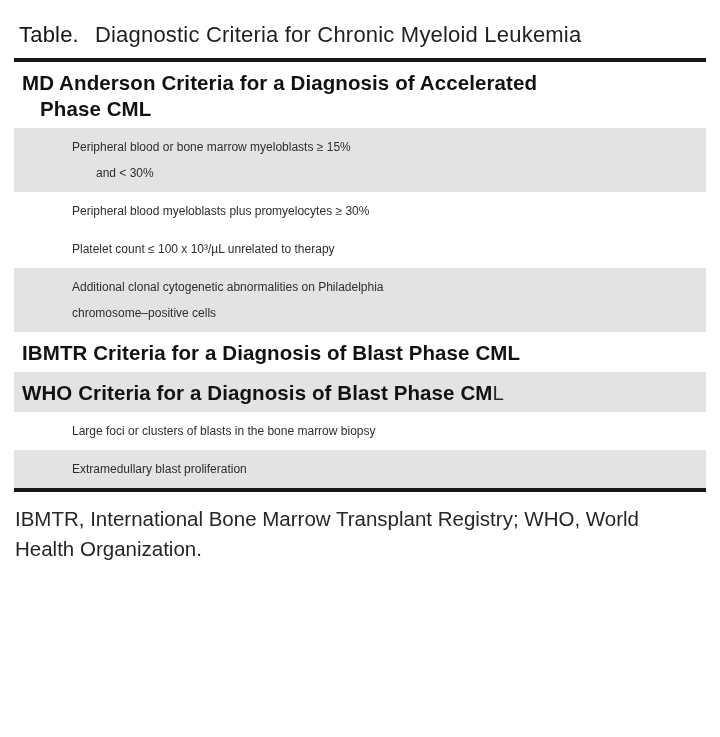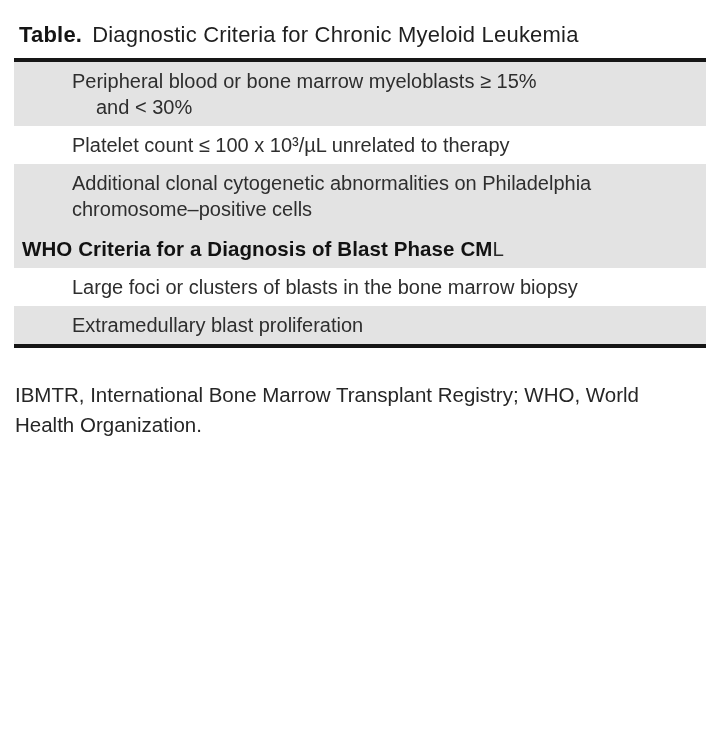--- a/index.html
+++ b/index.html
@@ -21,25 +21,25 @@
   }
   
   .title {
     font-size: 22px;
     line-height: 26px;
     padding: 8px 0 10px 5px;
     color: #1f1f1f;
     letter-spacing: 0.2px;
   }
   .title .bold {
-    font-weight: 700;
+    font-weight: 400;
     color: #141414;
   }
   .title .rest {
-    margin-left: 10px;
+    margin-left: 16px;
   }
   
   .rule {
     height: 4px;
     background: #161616;
   }
   
   .sec-header {
     font-weight: 700;
     font-size: 20.5px;
@@ -53,72 +53,81 @@
   }
   .sec-header.shaded {
     padding-bottom: 6px;
   }
   .sec-header .light {
     font-weight: 400;
     color: #2b2b2b;
   }
   
   .row {
-    font-size: 20px;
+    font-size: 12px;
     line-height: 26px;
     padding: 6px 8px 6px 0;
     color: #2e2e2e;
   }
   .row .line {
     padding-left: 58px;
   }
   .row .line.indent2 {
     padding-left: 76px;
     margin-left: 6px;
   }
   .shaded {
     background: #e3e3e3;
   }
   
   .footnote {
     font-size: 20.5px;
     line-height: 30px;
     color: #262626;
     padding: 12px 52px 0 1px;
-    margin-top: 20px;
   }
 </style>
 </head>
 <body>
 
 <div class="page">
 
   <div class="title">
     <span class="bold">Table.</span><span class="rest">Diagnostic Criteria for Chronic Myeloid Leukemia</span>
   </div>
 
   <div class="rule"></div>
 
+  <div class="sec-header">
+    <div class="h-line1">MD Anderson Criteria for a Diagnosis of Accelerated</div>
+    <div class="h-line2">Phase CML</div>
+  </div>
 
   <div class="row shaded">
     <div class="line">Peripheral blood or bone marrow myeloblasts ≥ 15%</div>
     <div class="line indent2">and &lt; 30%</div>
   </div>
 
+  <div class="row">
+    <div class="line">Peripheral blood myeloblasts plus promyelocytes ≥ 30%</div>
+  </div>
 
 
   <div class="row">
     <div class="line">Platelet count ≤ 100 x 10³/µL unrelated to therapy</div>
   </div>
 
   <div class="row shaded">
     <div class="line">Additional clonal cytogenetic abnormalities on Philadelphia</div>
     <div class="line">chromosome–positive cells</div>
   </div>
 
+  <div class="sec-header">
+    <div class="h-line1">IBMTR Criteria for a Diagnosis of Blast Phase CML</div>
+  </div>
 
 
 
   <div class="sec-header shaded">
     <div class="h-line1"><span>WHO Criteria for a Diagnosis of Blast Phase CM</span><span class="light">L</span></div>
   </div>
 
 
   <div class="row">
     <div class="line">Large foci or clusters of blasts in the bone marrow biopsy</div>

